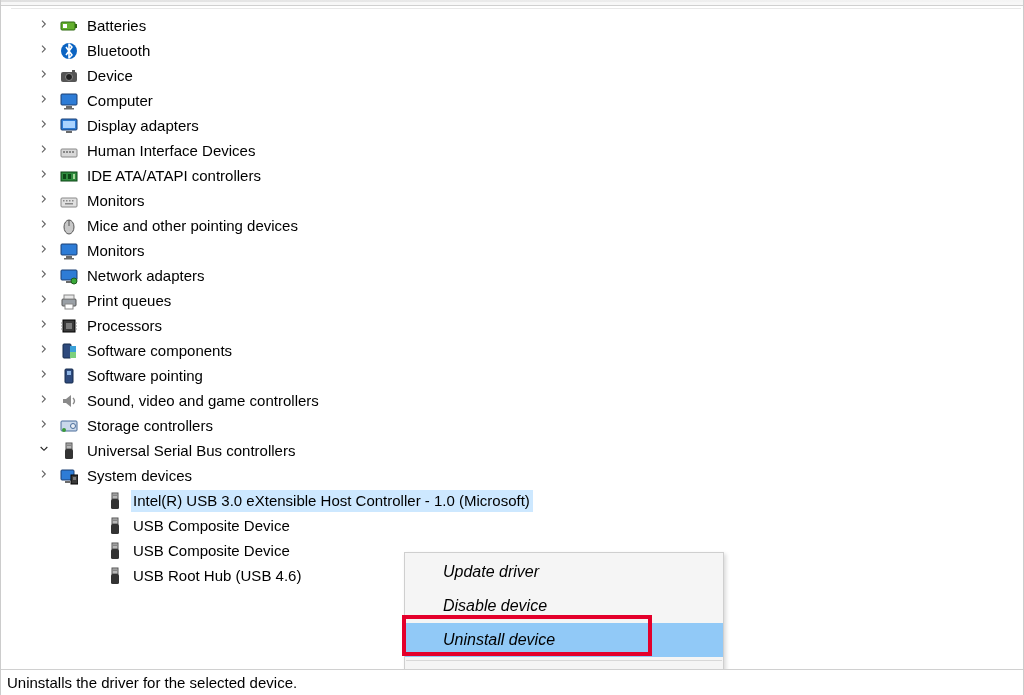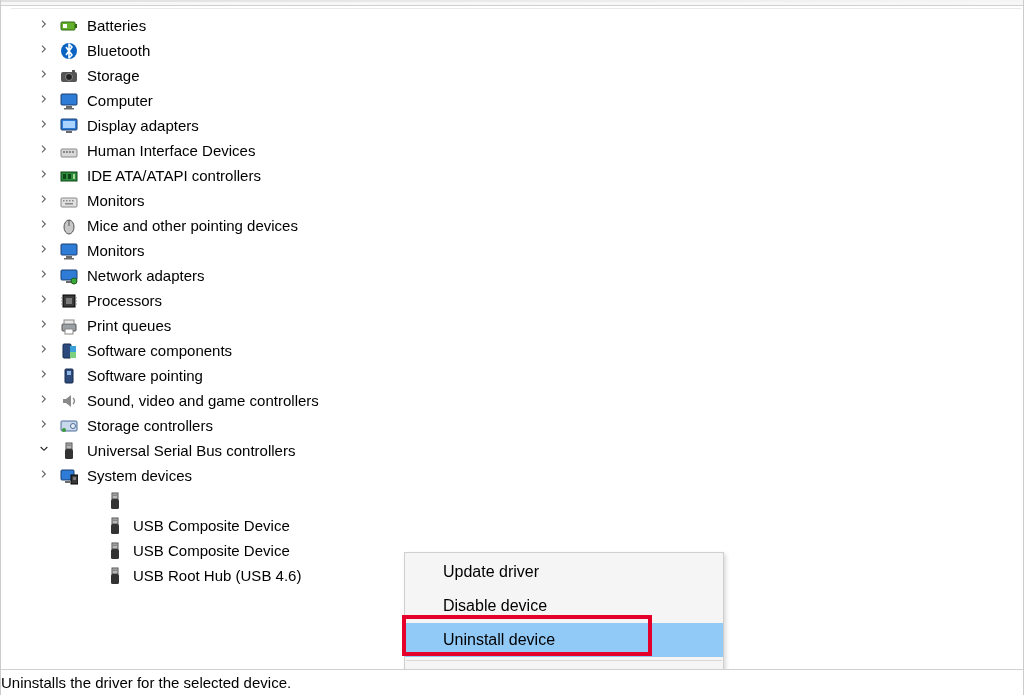--- a/index.html
+++ b/index.html
@@ -75,20 +75,21 @@
     background: #f5f5f5;
     border: 1px solid #cfcfcf;
     box-shadow: 2px 2px 4px rgba(0,0,0,0.15);
     padding: 2px 0;
     font-size: 16px;
   }
   .context-menu .item {
     height: 34px;
     display:flex; align-items:center;
     padding-left: 38px;
+    font-style: italic;
   }
   .context-menu .item.highlight {
     background: #91c9f7;
   }
   .context-menu .sep {
     height: 1px;
     background: #d8d8d8;
     margin: 3px 1px;
   }
   .red-box {
@@ -97,20 +98,21 @@
     width: 250px; height: 41px;
     border: 4px solid #e4002b;
     pointer-events:none;
   }
   .statusbar {
     position:absolute;
     left:0; right:0; bottom:0;
     height: 26px;
     border-top: 1px solid #d0d0d0;
     display:flex; align-items:center;
+    padding-left: 6px;
     background:#fff;
     font-size:15px;
   }
   
   svg { display:block; }
 </style>
 </head>
 <body>
 
 <div class="window">
@@ -148,21 +150,21 @@
         <span class="expander">
           <svg width="12" height="12" viewBox="0 0 18 18">
             <use href="#i-chevron-right"></use>
           </svg>
         </span>
         <span class="icon-slot">
           <svg width="18" height="18" viewBox="0 0 18 18">
             <use href="#i-camera"></use>
           </svg>
         </span>
-        <span class="label">Storage</span>
+        <span class="label">Device</span>
       </div>
       <div class="node level-0">
         <span class="expander">
           <svg width="12" height="12" viewBox="0 0 18 18">
             <use href="#i-chevron-right"></use>
           </svg>
         </span>
         <span class="icon-slot">
           <svg width="18" height="18" viewBox="0 0 18 18">
             <use href="#i-monitor"></use>
@@ -262,37 +264,37 @@
         <span class="label">Network adapters</span>
       </div>
       <div class="node level-0">
         <span class="expander">
           <svg width="12" height="12" viewBox="0 0 18 18">
             <use href="#i-chevron-right"></use>
           </svg>
         </span>
         <span class="icon-slot">
           <svg width="18" height="18" viewBox="0 0 18 18">
+            <use href="#i-printer"></use>
+          </svg>
+        </span>
+        <span class="label">Print queues</span>
+      </div>
+      <div class="node level-0">
+        <span class="expander">
+          <svg width="12" height="12" viewBox="0 0 18 18">
+            <use href="#i-chevron-right"></use>
+          </svg>
+        </span>
+        <span class="icon-slot">
+          <svg width="18" height="18" viewBox="0 0 18 18">
             <use href="#i-cpu"></use>
           </svg>
         </span>
         <span class="label">Processors</span>
-      </div>
-      <div class="node level-0">
-        <span class="expander">
-          <svg width="12" height="12" viewBox="0 0 18 18">
-            <use href="#i-chevron-right"></use>
-          </svg>
-        </span>
-        <span class="icon-slot">
-          <svg width="18" height="18" viewBox="0 0 18 18">
-            <use href="#i-printer"></use>
-          </svg>
-        </span>
-        <span class="label">Print queues</span>
       </div>
       <div class="node level-0">
         <span class="expander">
           <svg width="12" height="12" viewBox="0 0 18 18">
             <use href="#i-chevron-right"></use>
           </svg>
         </span>
         <span class="icon-slot">
           <svg width="18" height="18" viewBox="0 0 18 18">
             <use href="#i-swcomp"></use>
@@ -365,20 +367,21 @@
         </span>
         <span class="label">System devices</span>
       </div>
       <div class="node level-1 selected">
         <span class="expander"></span>
         <span class="icon-slot">
           <svg width="18" height="18" viewBox="0 0 18 18">
             <use href="#i-usb"></use>
           </svg>
         </span>
+        <span class="label">Intel(R) USB 3.0 eXtensible Host Controller - 1.0 (Microsoft)</span>
       </div>
       <div class="node level-1">
         <span class="expander"></span>
         <span class="icon-slot">
           <svg width="18" height="18" viewBox="0 0 18 18">
             <use href="#i-usb"></use>
           </svg>
         </span>
         <span class="label">USB Composite Device</span>
       </div>

